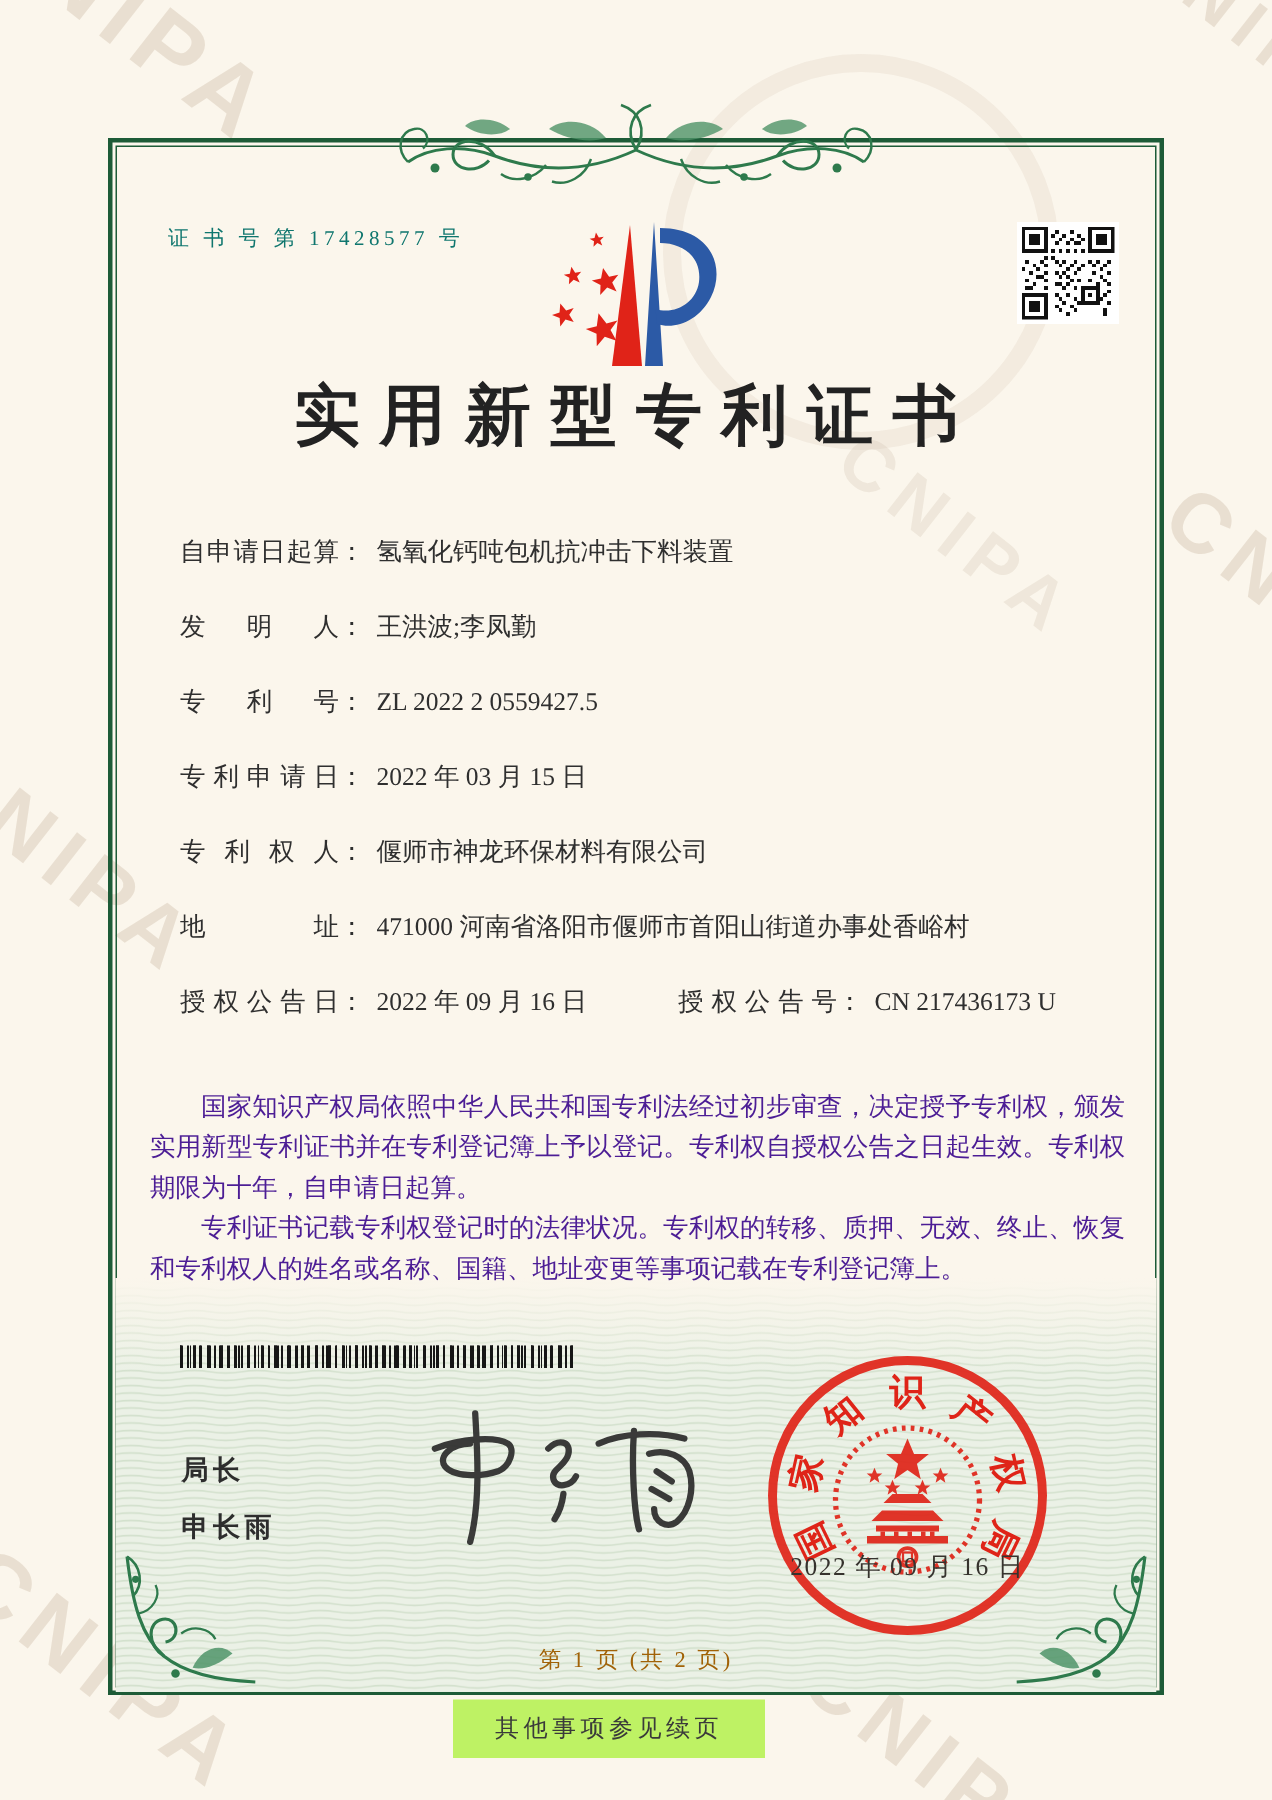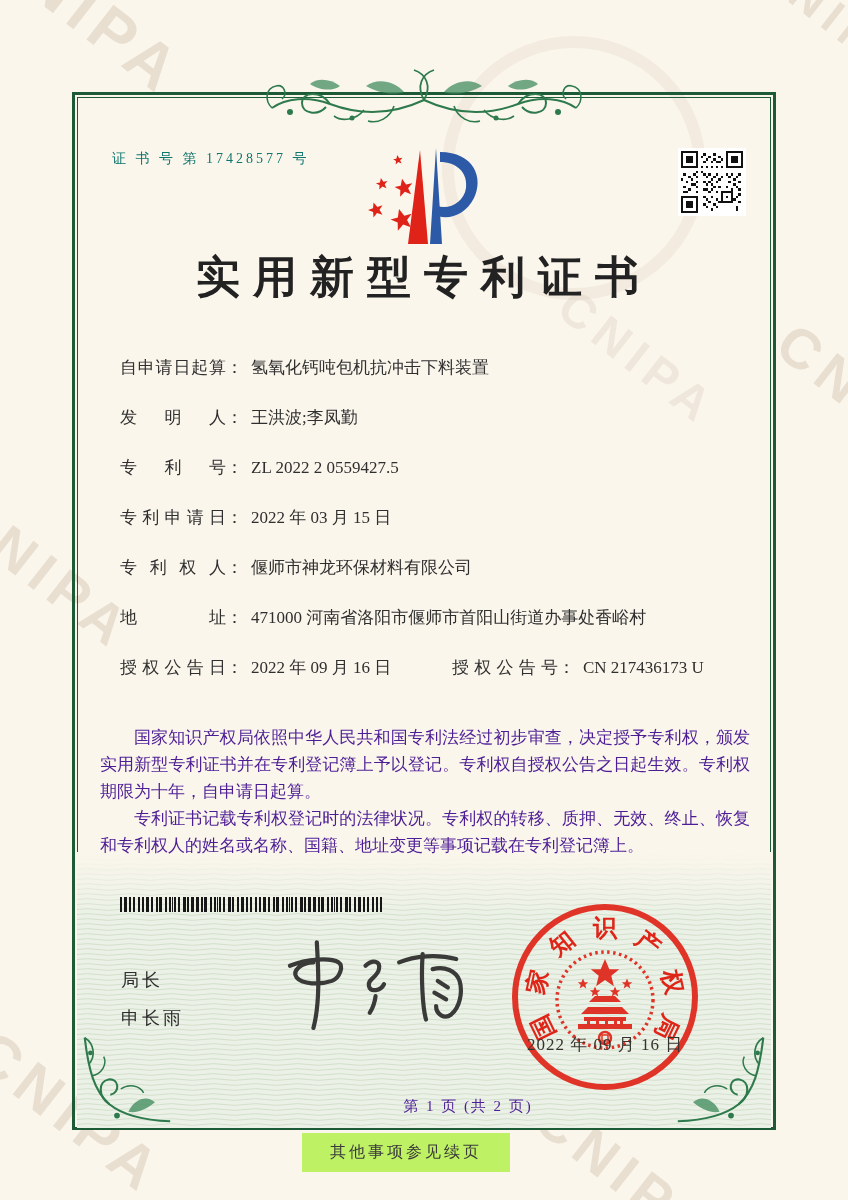--- a/index.html
+++ b/index.html
@@ -65,31 +65,31 @@
   .body-text p{margin:0;text-indent:2em;}
   
   .barcode{
     position:absolute;left:120px;top:897px;width:262px;height:15px;z-index:4;
     background:
       repeating-linear-gradient(90deg,#161616 0 1.5px,transparent 1.5px 4.5px),
       repeating-linear-gradient(90deg,#161616 0 2px,transparent 2px 9px),
       repeating-linear-gradient(90deg,#161616 0 1px,transparent 1px 6.5px);
   }
   .director{position:absolute;left:121px;top:968px;z-index:4;font-size:18px;color:#2d2d2d;letter-spacing:3px;}
-  .director div{margin-bottom:14px;}
+  .director div{margin-bottom:14px;font-weight:bold;}
   .signature{position:absolute;left:258px;top:928px;z-index:5;}
   .seal{position:absolute;left:505px;top:900px;z-index:4;}
   .seal-char{fill:#df2418;font-weight:bold;font-size:24px;font-family:"Liberation Serif","DejaVu Serif",serif;}
   .seal-date{
     position:absolute;left:515px;top:1033px;width:180px;text-align:center;z-index:6;
     font-size:17px;color:#36332e;letter-spacing:1px;
   }
   .page-footer{
     position:absolute;left:72px;top:1097px;width:704px;text-align:center;z-index:4;
-    font-size:15px;color:#4c1d95;letter-spacing:2px;padding-left:44px;
+    font-size:15px;color:#a16207;letter-spacing:2px;
   }
   .note-box{
     position:absolute;left:406px;top:1133px;transform:translateX(-50%);z-index:4;
     background:#bef264;padding:9px 28px;font-size:16px;color:#3a3a3a;letter-spacing:3px;
     white-space:nowrap;
   }
 </style>
 </head>
 <body>
 

